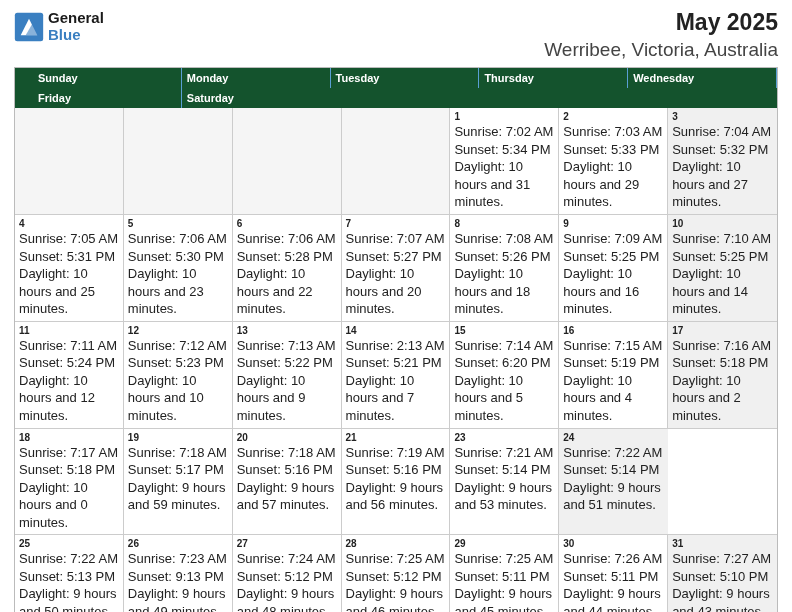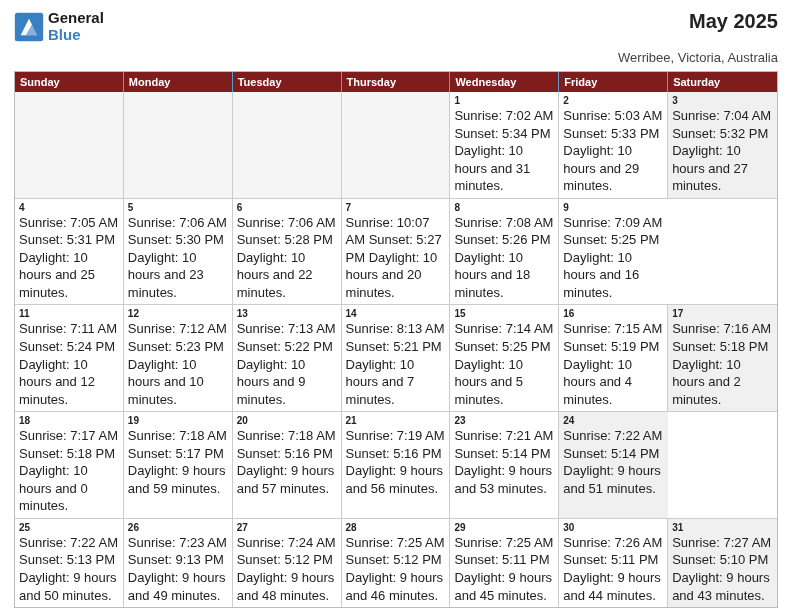--- a/index.html
+++ b/index.html
@@ -37,40 +37,41 @@
     }
     .logo-text .blue { color: #3a7fc1; }
     .logo-icon {
       width: 30px;
       height: 30px;
     }
     .title-block {
       text-align: right;
     }
     .month-year {
-      font-size: 20px;
+      font-size: 23px;
       font-weight: bold;
       color: #222;
       line-height: 1.1;
     }
     .location {
-      font-size: 13px;
+      font-size: 19px;
       color: #444;
-      margin-top: 18px;
+      margin-top: 4px;
     }
     .calendar {
       flex: 1;
       display: flex;
       flex-direction: column;
       border: 1px solid #bbb;
     }
     .cal-header {
       display: grid;
-      grid-template-columns: repeat(7, 1fr);
-      background: #7f1d1d;
+      grid-template-columns: repeat(5, 1fr);
+      background: #14532d;
+      padding-left: 18px;
     }
     .cal-header-cell {
       color: #fff;
       font-size: 11px;
       font-weight: bold;
       padding: 4px 5px;
       text-align: left;
       border-right: 1px solid #5a9fd4;
     }
     .cal-header-cell:last-child { border-right: none; }
@@ -150,21 +151,21 @@
           <div class="cal-cell empty"></div>
           <div class="cal-cell">
             <span class="day-num">1</span>
             <div class="cell-text">Sunrise: 7:02 AM
 Sunset: 5:34 PM
 Daylight: 10 hours
 and 31 minutes.</div>
           </div>
           <div class="cal-cell">
             <span class="day-num">2</span>
-            <div class="cell-text">Sunrise: 5:03 AM
+            <div class="cell-text">Sunrise: 7:03 AM
 Sunset: 5:33 PM
 Daylight: 10 hours
 and 29 minutes.</div>
           </div>
           <div class="cal-cell shaded">
             <span class="day-num">3</span>
             <div class="cell-text">Sunrise: 7:04 AM
 Sunset: 5:32 PM
 Daylight: 10 hours
 and 27 minutes.</div>
@@ -187,39 +188,46 @@
           </div>
           <div class="cal-cell">
             <span class="day-num">6</span>
             <div class="cell-text">Sunrise: 7:06 AM
 Sunset: 5:28 PM
 Daylight: 10 hours
 and 22 minutes.</div>
           </div>
           <div class="cal-cell">
             <span class="day-num">7</span>
-            <div class="cell-text">Sunrise: 10:07 AM
+            <div class="cell-text">Sunrise: 7:07 AM
 Sunset: 5:27 PM
 Daylight: 10 hours
 and 20 minutes.</div>
           </div>
           <div class="cal-cell">
             <span class="day-num">8</span>
             <div class="cell-text">Sunrise: 7:08 AM
 Sunset: 5:26 PM
 Daylight: 10 hours
 and 18 minutes.</div>
           </div>
           <div class="cal-cell">
             <span class="day-num">9</span>
             <div class="cell-text">Sunrise: 7:09 AM
 Sunset: 5:25 PM
 Daylight: 10 hours
 and 16 minutes.</div>
           </div>
+          <div class="cal-cell shaded">
+            <span class="day-num">10</span>
+            <div class="cell-text">Sunrise: 7:10 AM
+Sunset: 5:25 PM
+Daylight: 10 hours
+and 14 minutes.</div>
+          </div>
         </div>
         <div class="cal-row">
           <div class="cal-cell">
             <span class="day-num">11</span>
             <div class="cell-text">Sunrise: 7:11 AM
 Sunset: 5:24 PM
 Daylight: 10 hours
 and 12 minutes.</div>
           </div>
           <div class="cal-cell">
@@ -231,29 +239,29 @@
           </div>
           <div class="cal-cell">
             <span class="day-num">13</span>
             <div class="cell-text">Sunrise: 7:13 AM
 Sunset: 5:22 PM
 Daylight: 10 hours
 and 9 minutes.</div>
           </div>
           <div class="cal-cell">
             <span class="day-num">14</span>
-            <div class="cell-text">Sunrise: 8:13 AM
+            <div class="cell-text">Sunrise: 2:13 AM
 Sunset: 5:21 PM
 Daylight: 10 hours
 and 7 minutes.</div>
           </div>
           <div class="cal-cell">
             <span class="day-num">15</span>
             <div class="cell-text">Sunrise: 7:14 AM
-Sunset: 5:25 PM
+Sunset: 6:20 PM
 Daylight: 10 hours
 and 5 minutes.</div>
           </div>
           <div class="cal-cell">
             <span class="day-num">16</span>
             <div class="cell-text">Sunrise: 7:15 AM
 Sunset: 5:19 PM
 Daylight: 10 hours
 and 4 minutes.</div>
           </div>

